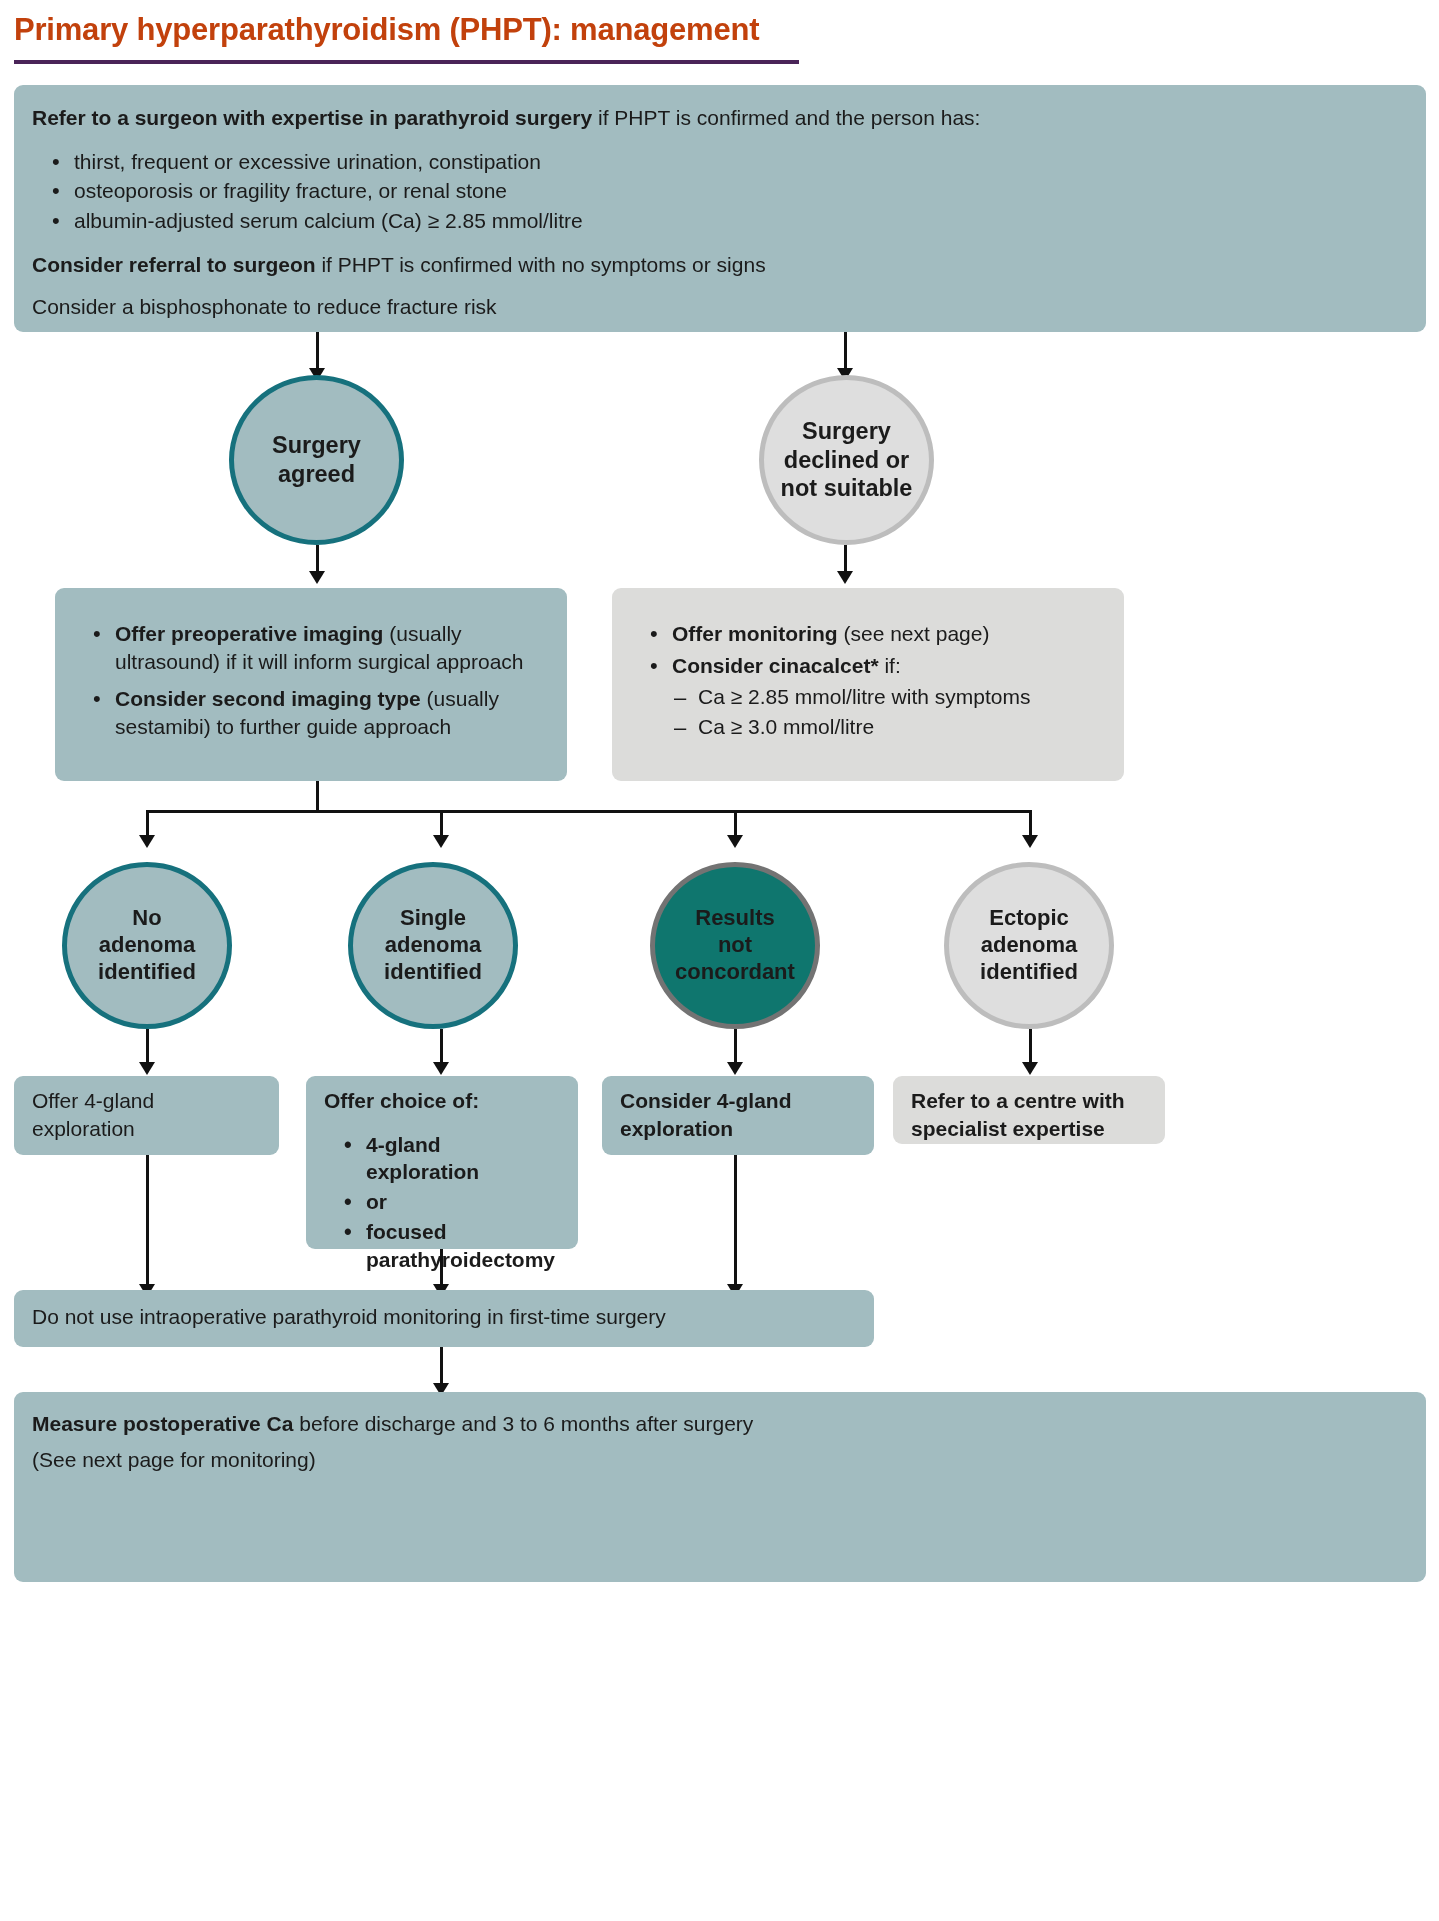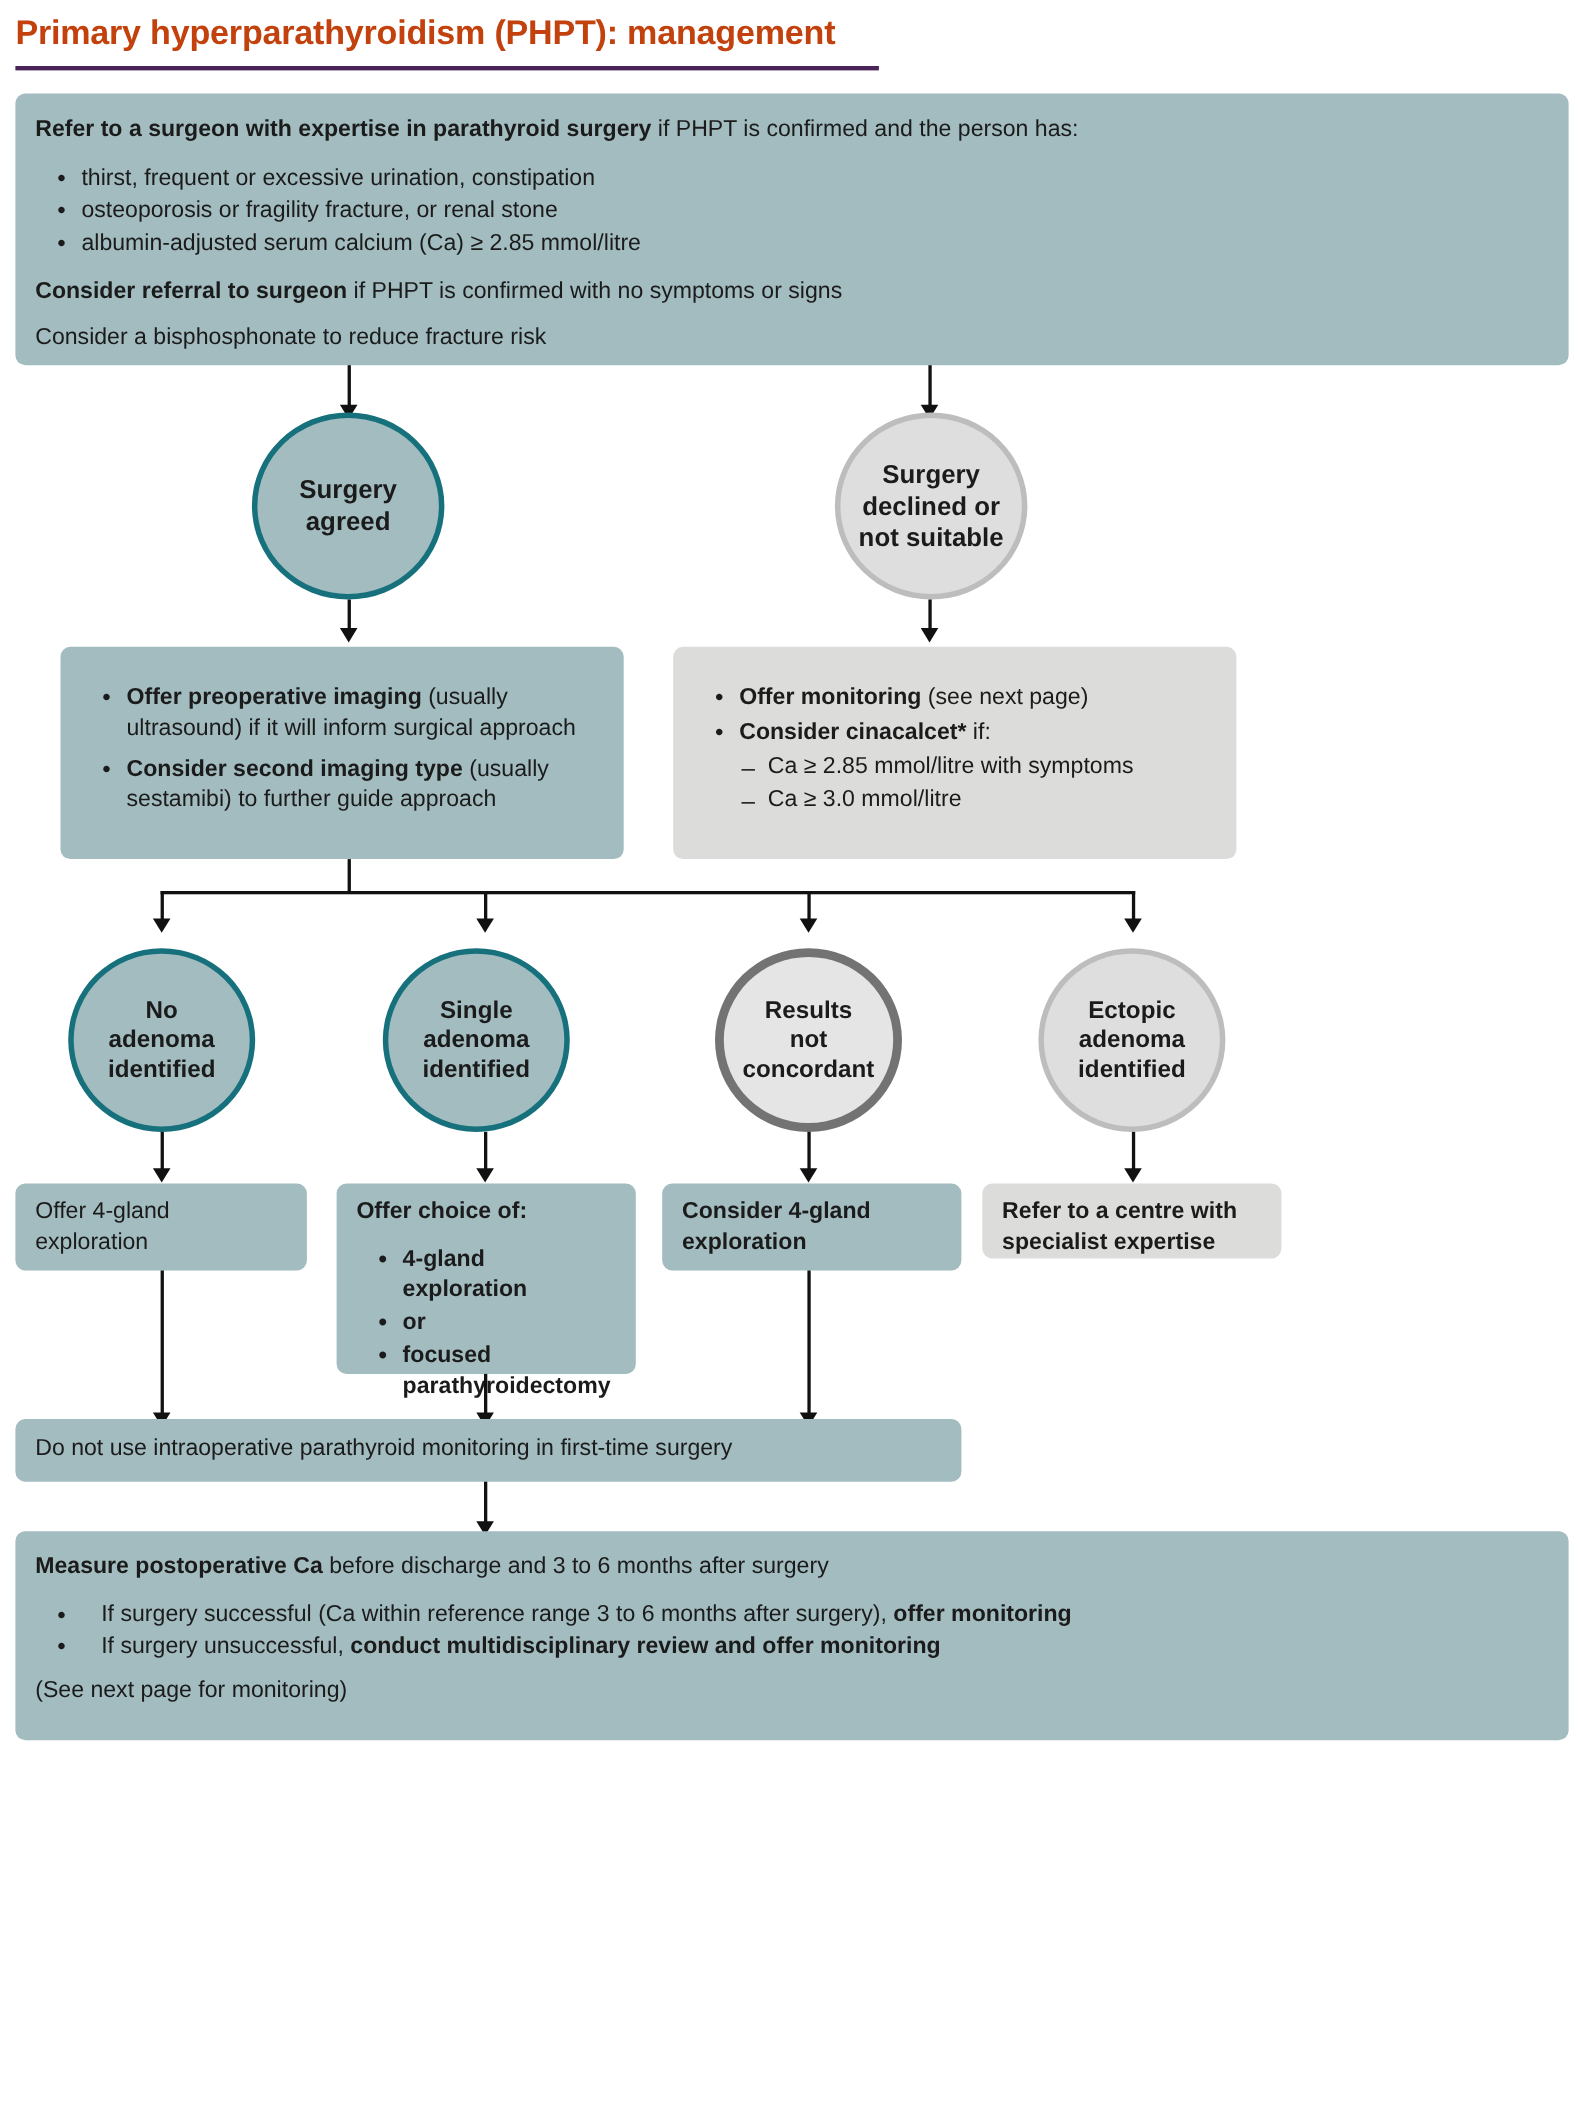--- a/index.html
+++ b/index.html
@@ -44,21 +44,21 @@
   ul.sub li:before{content:"\2013";position:absolute;left:2px;top:0;}
 
   
   .circ{
     position:absolute;border-radius:50%;box-sizing:border-box;
     display:flex;align-items:center;justify-content:center;text-align:center;
     font-weight:bold;font-size:23.5px;line-height:1.22;
   }
   .circ.teal  {background:#a2bcc0;border:5px solid #16717d;}
   .circ.greyg {background:#dedede;border:5px solid #bdbdbd;}
-  .circ.tealgrey{background:#e5e5e5;border:8px solid #737373;}
+  .circ.tealgrey{background:#0f766e;border:5px solid #737373;}
   .circ.small{font-size:22px;font-weight:bold;}
   .circ .lbl{padding:0 6px;}
 
   
   .vline{position:absolute;background:#111;width:3px;}
   .hline{position:absolute;background:#111;height:3px;}
   .arrow{
     position:absolute;width:0;height:0;
     border-left:8px solid transparent;border-right:8px solid transparent;
     border-top:13px solid #111;
@@ -255,28 +255,20 @@
     <span data-name="intraoperative-monitoring-text">Do not use intraoperative parathyroid monitoring in first-time surgery</span>
   </div>
 
   <div class="vline" data-name="connector-intraop-to-postop" style="left:440px;top:1347px;height:40px;"></div>
   <div class="arrow" data-name="arrowhead" style="left:433px;top:1383px;"></div>
 
   <div class="box teal" data-name="postoperative-box" style="left:14px;top:1392px;width:1412px;height:190px;padding-top:18px;">
     <p data-name="postop-heading" style="margin-bottom:8px;">
       <b data-name="postop-heading-bold">Measure postoperative Ca</b><span data-name="postop-heading-rest"> before discharge and 3 to 6 months after surgery</span>
     </p>
-    <ul class="bul" data-name="postop-bullets" style="margin-bottom:12px;">
-      <li data-name="list-item" style="padding-left:44px;">
-        <span data-name="postop-b1-plain">If surgery successful (Ca within reference range 3 to 6 months after surgery), </span><b data-name="postop-b1-bold">offer monitoring</b>
-      </li>
-      <li data-name="list-item" style="padding-left:44px;">
-        <span data-name="postop-b2-plain">If surgery unsuccessful, </span><b data-name="postop-b2-bold">conduct multidisciplinary review and offer monitoring</b>
-      </li>
-    </ul>
     <p data-name="postop-footer">(See next page for monitoring)</p>
   </div>
 
   <style>
     [data-name="postop-bullets"] li:before{left:16px;}
   </style>
 
 </div>
 
 </body></html>

